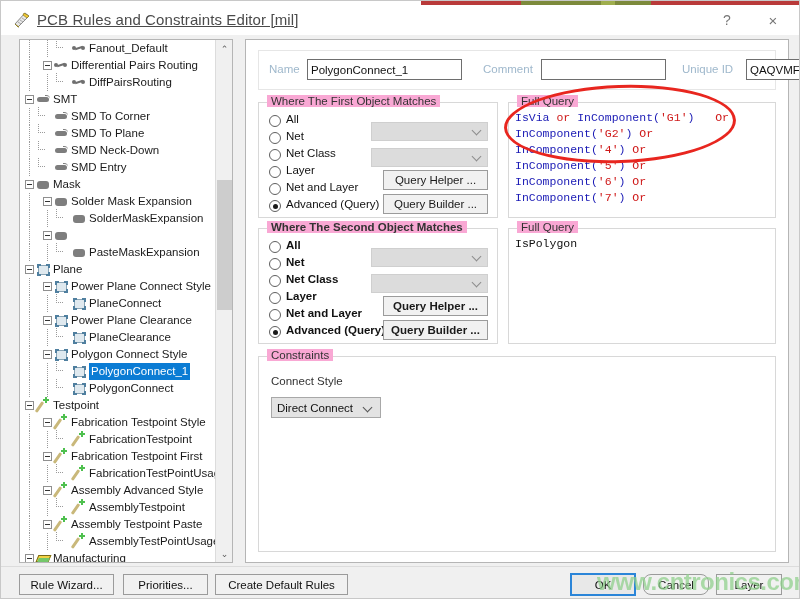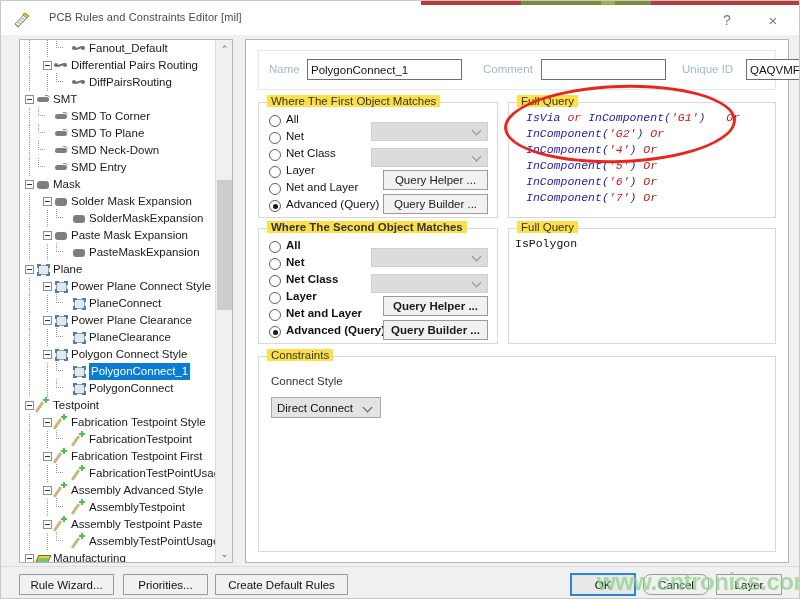--- a/index.html
+++ b/index.html
@@ -25,23 +25,24 @@
 
   
   .titlebar {
     position: absolute; top: 4px; left: 0; width: 800px; height: 30px;
     background: #ffffff;
   }
   .title-icon {
     position: absolute; left: 12px; top: 6px; width: 18px; height: 18px;
   }
   .title-text {
-    position: absolute; left: 48px; top: 6px;
-    font-size: 11px; color: #4a4a4a; letter-spacing: .1px;
+    position: absolute; left: 36px; top: 6px;
+    font-size: 15px; color: #4a4a4a; letter-spacing: .1px;
     white-space: nowrap;
+    text-decoration: underline;
   }
   .tb-btn {
     position: absolute; top: 0; width: 44px; height: 30px;
     font-size: 14px; color: #777;
     display: flex; align-items: center; justify-content: center;
     cursor: default;
   }
   .tb-help { right: 52px; }
   .tb-close { right: 6px; font-size: 15px; }
 
@@ -164,21 +165,21 @@
   .fld-input.empty { background:#ffffff; }
 
   
   .grp {
     position:absolute;
     border:1px solid #d8d8d8;
     background:#ffffff;
   }
   .grp > .grp-title {
     position:absolute; top:-8px; left:8px;
-    background:#fde047; padding:0 4px;
+    background:#f9a8d4; padding:0 4px;
     font-size:11.5px; color:#333;
     white-space:nowrap;
   }
 
   .radio-row { position:absolute; font-size:11.5px; color:#111; height:17px; }
   .radio {
     position:absolute; left:0; top:2px;
     width:12px; height:12px; border-radius:50%;
     border:1px solid #5f5f5f; background:#fff;
   }
@@ -367,21 +368,20 @@
             <span class="guide" style="left:9px"></span>
             <span class="guide" style="left:27px"></span>
             <span class="elbow" style="left:36px; top:-1px;"></span>
             <span style="position:absolute;left:52px;top:0;"><span class="ticon ic-mask"><i class="b"></i></span></span>
             <span class="tlabel" style="position:absolute;left:69px;top:0;">SolderMaskExpansion</span>
           </div>
           <div class="tnode">
             <span class="guide" style="left:9px"></span>
             <span class="exp" style="left:23px;"></span>
             <span style="position:absolute;left:34px;top:0;"><span class="ticon ic-mask"><i class="b"></i></span></span>
-            <span class="tlabel" style="position:absolute;left:51px;top:0;">Paste Mask Expansion</span>
           </div>
           <div class="tnode">
             <span class="guide" style="left:9px"></span>
             <span class="guide" style="left:27px"></span>
             <span class="elbow" style="left:36px; top:-1px;"></span>
             <span style="position:absolute;left:52px;top:0;"><span class="ticon ic-mask"><i class="b"></i></span></span>
             <span class="tlabel" style="position:absolute;left:69px;top:0;">PasteMaskExpansion</span>
           </div>
           <div class="tnode">
             <span class="exp" style="left:5px;"></span>
@@ -586,21 +586,21 @@
         </div>
         <div class="combo" style="left:112px; top:45px; width:117px;">
           <span class="chev"></span>
         </div>
         <div class="btn" style="left:124px; top:67px; width:105px; height:20px;">Query Helper ...</div>
         <div class="btn" style="left:124px; top:91px; width:105px; height:20px;">Query Builder ...</div>
       </div>
 
       <div class="grp" style="left:262px; top:62px; width:268px; height:116px;">
         <span class="grp-title">Full Query</span>
-        <div class="qbox" id="fq1" style="position:absolute; left:17px; top:7px; width:256px; height:104px; overflow:hidden;font-style:italic;">
+        <div class="qbox" id="fq1" style="position:absolute; left:6px; top:7px; width:256px; height:104px; overflow:hidden;">
             <div class="qline" style="left: 0px; top: 0px;"><span class="q-fn">IsVia </span><span class="q-kw">or </span><span class="q-fn">InComponent(</span><span class="q-str">'G1'</span><span class="q-fn">)   </span><span class="q-kw">Or</span></div>
             <div class="qline" style="left: 0px; top: 16px;"><span class="q-fn">InComponent(</span><span class="q-str">'G2'</span><span class="q-fn">) </span><span class="q-kw">Or</span></div>
             <div class="qline" style="left: 0px; top: 32px;"><span class="q-fn">InComponent(</span><span class="q-str">'4'</span><span class="q-fn">) </span><span class="q-kw">Or</span></div>
             <div class="qline" style="left: 0px; top: 48px;"><span class="q-fn">InComponent(</span><span class="q-str">'5'</span><span class="q-fn">) </span><span class="q-kw">Or</span></div>
             <div class="qline" style="left: 0px; top: 64px;"><span class="q-fn">InComponent(</span><span class="q-str">'6'</span><span class="q-fn">) </span><span class="q-kw">Or</span></div>
             <div class="qline" style="left: 0px; top: 80px;"><span class="q-fn">InComponent(</span><span class="q-str">'7'</span><span class="q-fn">) </span><span class="q-kw">Or</span></div>
           </div>
       </div>
 
       <div class="grp" style="left:262px; top:188px; width:268px; height:116px;">

